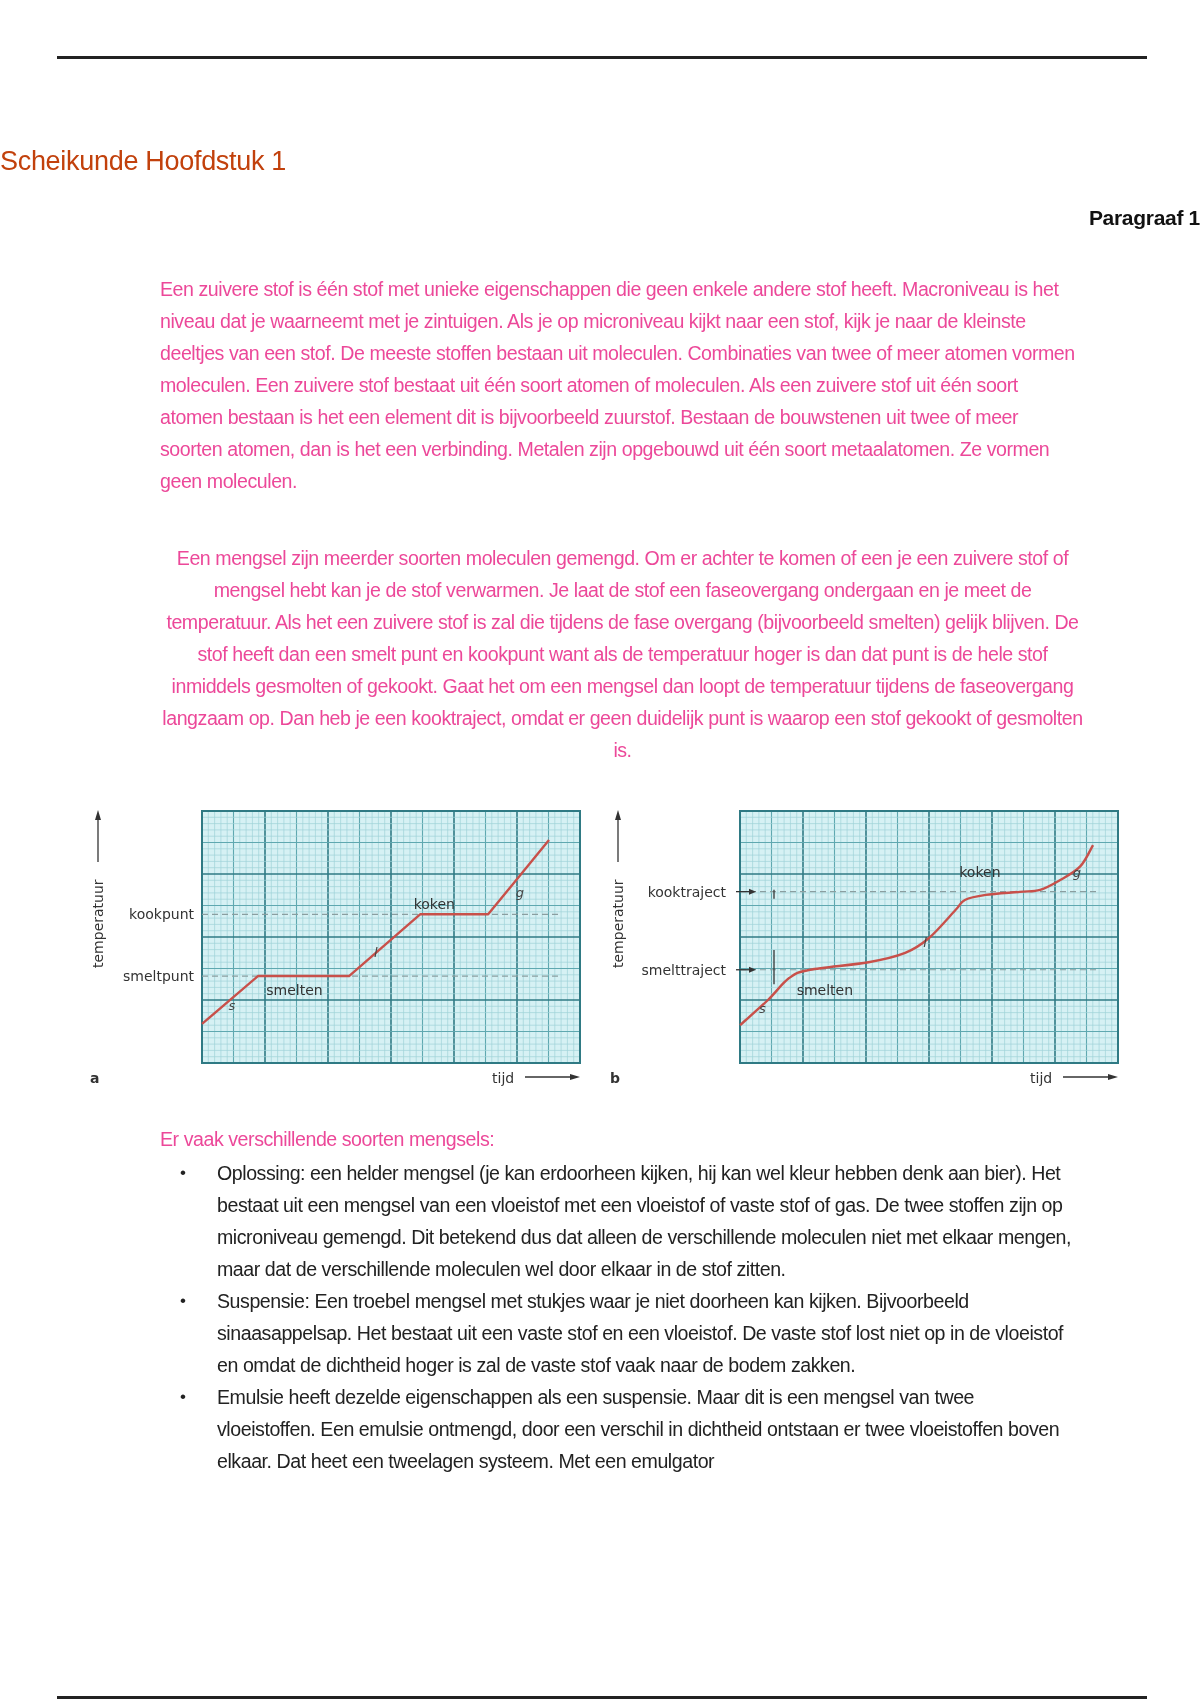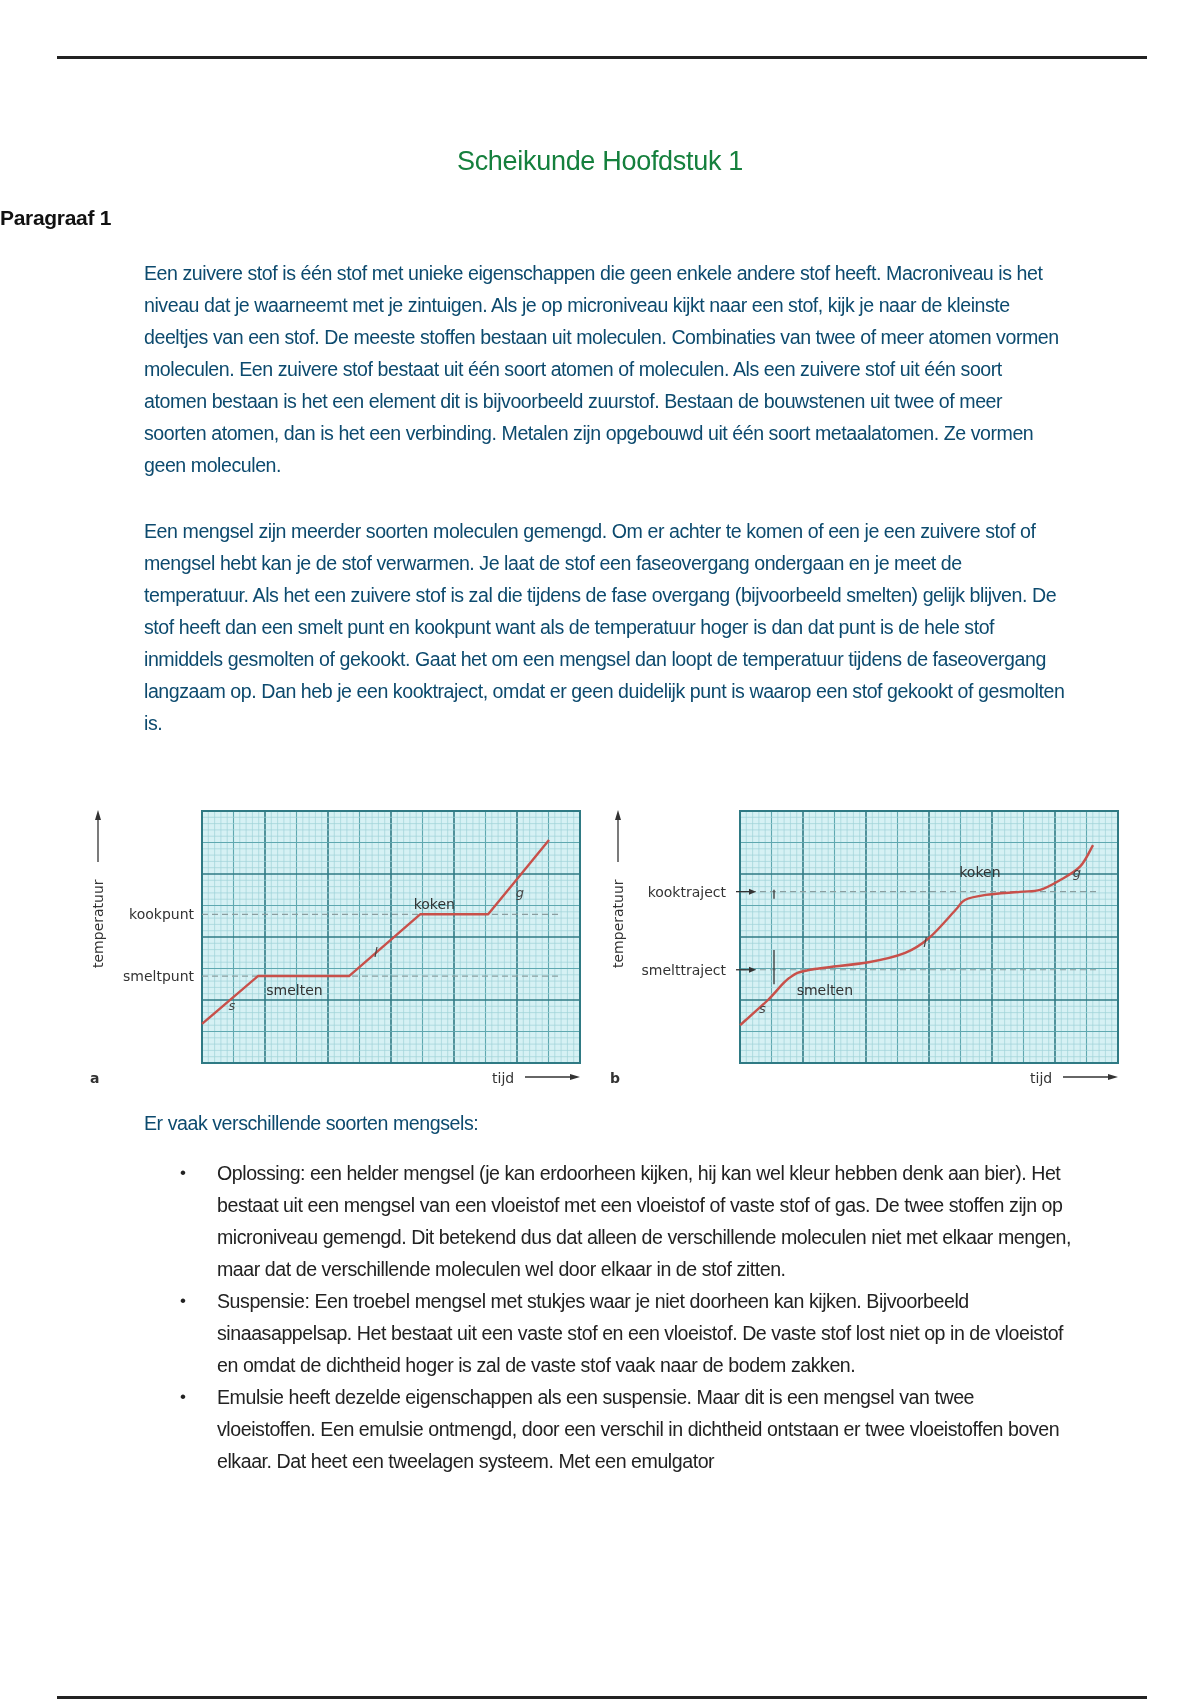--- a/index.html
+++ b/index.html
@@ -1,28 +1,28 @@
 <!DOCTYPE html>
 <html><head>
 <meta charset="utf-8">
 <style>
   html, body { margin: 0; padding: 0; background: #ffffff; }
   body { width: 1200px; height: 1700px; position: relative; overflow: hidden;
          font-family: "Liberation Sans", "DejaVu Sans", sans-serif; color: #222; }
   .rule { position: absolute; left: 57px; width: 1090px; height: 3px; background: #222; }
   .rule.top { top: 56px; }
   .rule.bottom { top: 1696px; }
-  .doc-title { position: absolute; top: 146px; left: 0; width: 1200px; text-align: center;
-               font-size: 27px; color: #15803d; letter-spacing: -0.3px; }
-  .doc-subtitle { position: absolute; top: 206px; left: 0; width: 1200px; text-align: left;
+  .doc-title { position: absolute; top: 146px; left: 0; width: 1200px; 
+               font-size: 27px; color: #c2410c; letter-spacing: -0.3px; }
+  .doc-subtitle { position: absolute; top: 206px; left: 0; width: 1200px; text-align: right;
                   font-size: 21px; font-weight: bold; color: #111; letter-spacing: -0.3px; }
   .para { position: absolute; left: 144px; width: 925px; font-size: 19.6px; line-height: 32px;
-          color: #0c4a6e; letter-spacing: -0.45px; margin: 0; }
+          color: #ec4899; letter-spacing: -0.45px; margin: 16px; }
   .p1 { top: 257px; }
-  .p2 { top: 515px; }
+  .p2 { top: 526px; text-align: center; }
   .p3 { top: 1107px; }
   .list { position: absolute; left: 144px; top: 1157px; width: 930px; margin: 0; padding: 0;
           list-style: none; font-size: 19.6px; line-height: 32px; letter-spacing: -0.45px; color: #222; }
   .list li { position: relative; padding-left: 73px; margin: 0; }
   .list .bullet { position: absolute; left: 36px; top: 0; font-size: 17px; }
   .chart { position: absolute; }
   .chart svg { display: block; }
   .ax-label { font-family: "DejaVu Sans", sans-serif; font-size: 14px; fill: #333; }
   .curve-label { font-family: "DejaVu Sans", sans-serif; font-size: 14px; fill: #333; }
   .phase-letter { font-family: "DejaVu Sans", sans-serif; font-size: 13px; fill: #444; font-style: italic; }

